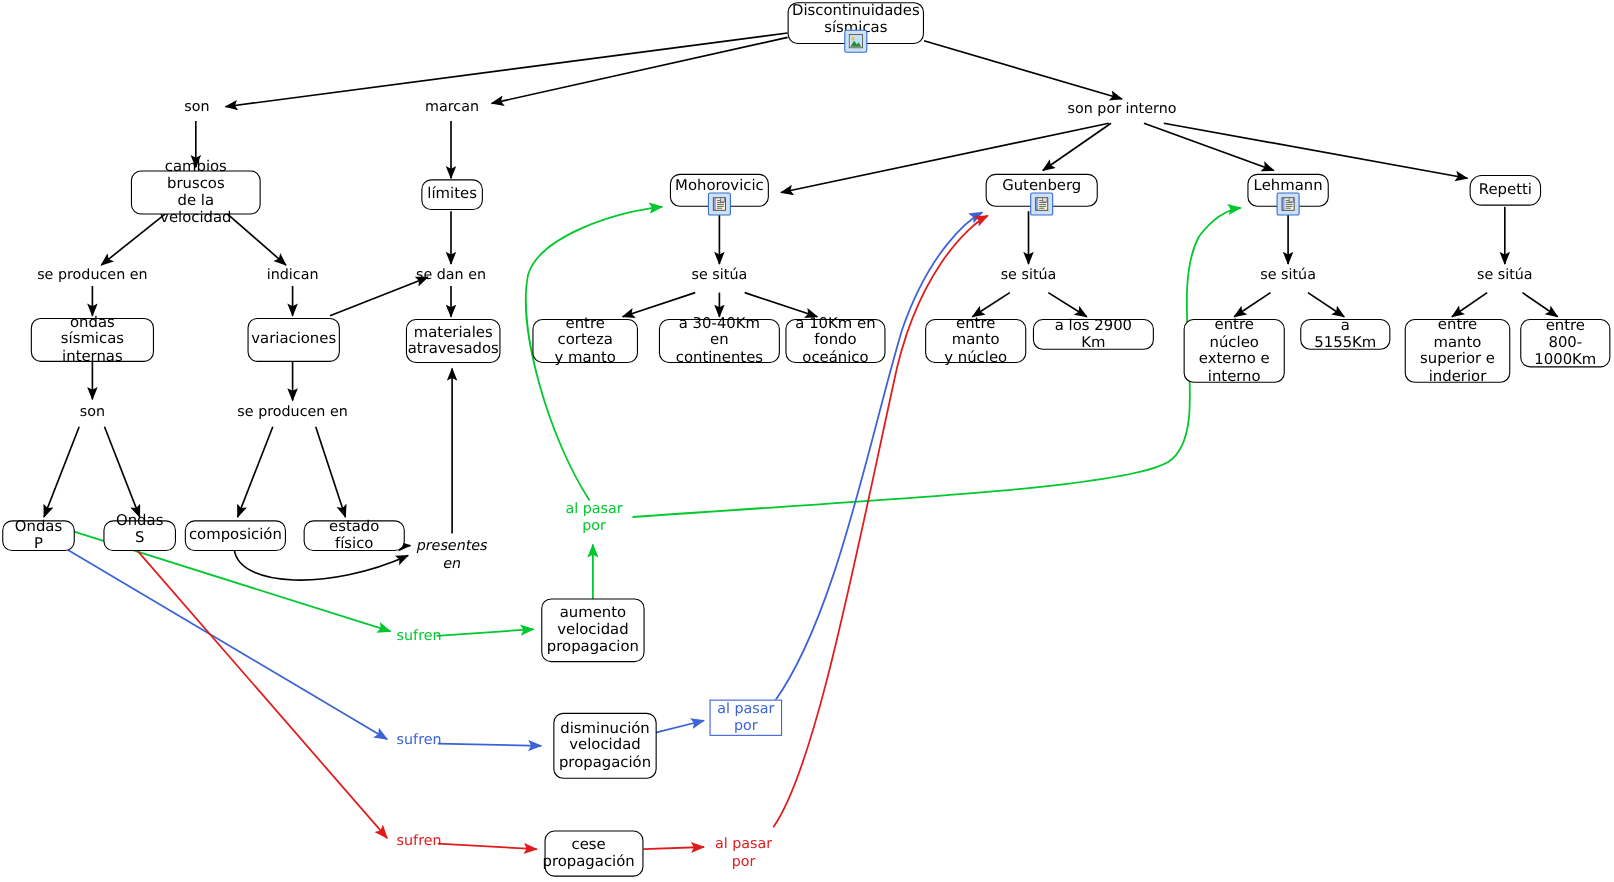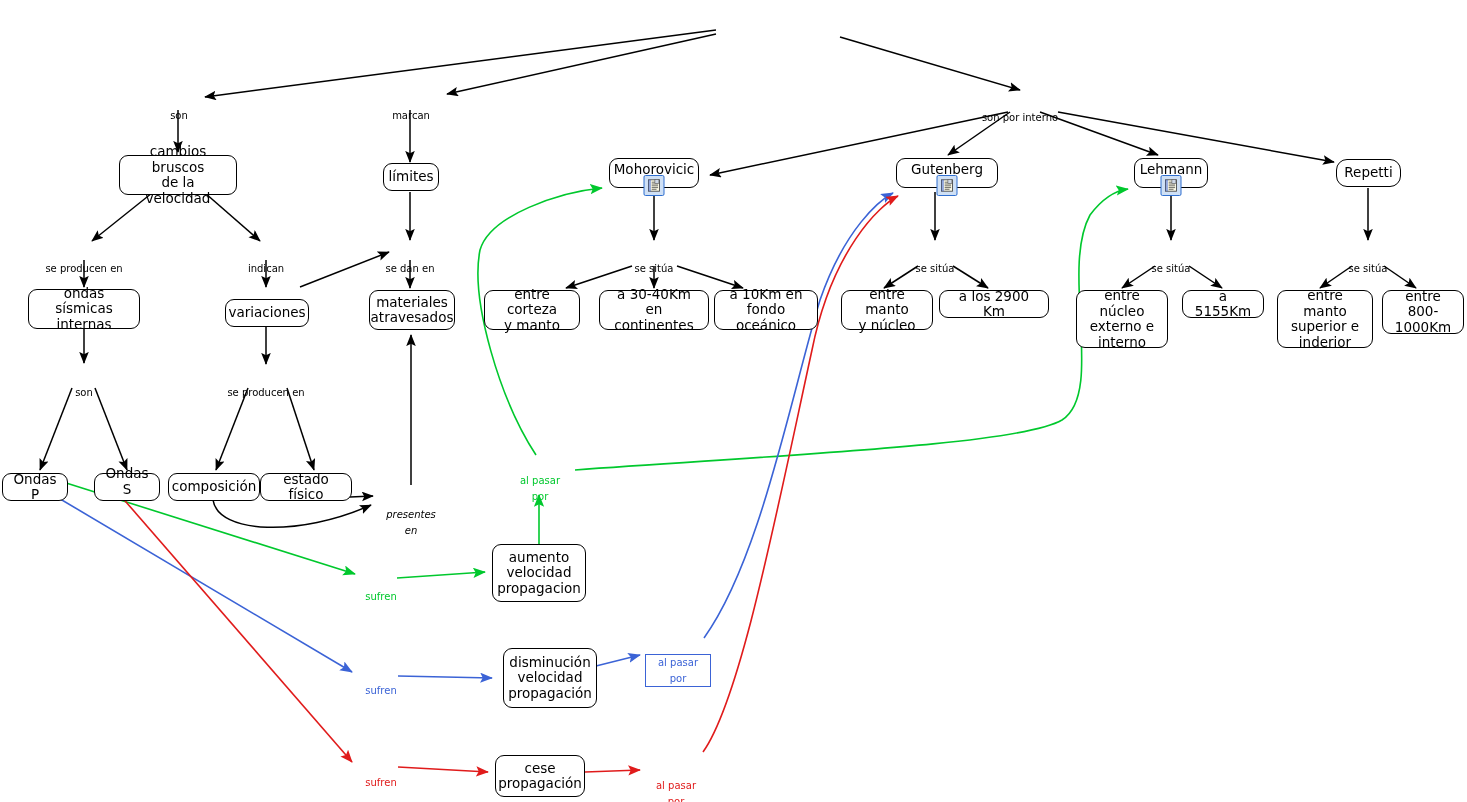--- a/index.html
+++ b/index.html
@@ -26,28 +26,27 @@
     align-items:center;
     justify-content:center;
     padding:3px 7px;
     white-space:pre-line;
     z-index:3;
   }
   .node.withicon{padding-bottom:9px;}
 
   .linklabel{
     position:absolute;
-    font-size:10px;
+    font-size:13px;
     line-height:15.5px;
     text-align:center;
     color:#000;
     white-space:pre-line;
     z-index:4;
     background:transparent;
-    margin-top:18px;
   }
   .linklabel.green{color:#00c82d;}
   .linklabel.blue{color:#3b63d6;}
   .linklabel.red{color:#e01b1b;}
   .linklabel.selected{
     border:1.3px solid #3b63d6;
     background:#fff;
     padding:0 2px;
   }
 
@@ -168,20 +167,32 @@
     </g>
 
     <g fill="none" stroke="#e01b1b" stroke-width="1.6">
       <path d="M113,487 L352,762" marker-end="url(#ahR)"></path>
       <path d="M398,767 L488,772" marker-end="url(#ahR)"></path>
       <path d="M585,772 L640,770" marker-end="url(#ahR)"></path>
       <path d="M703,752 C740,700 775,520 812,350 C832,250 880,205 898,196" marker-end="url(#ahR)"></path>
     </g>
   </svg>
 
+  <div class="node withicon" style="left:716px;top:2px;width:124px;height:38px;">
+    <span>Discontinuidades
+sísmicas</span>
+    <span class="res-icon">
+      <svg width="13" height="13" viewBox="0 0 13 13">
+        <rect x="0.5" y="0.5" width="12" height="12" fill="#ffffff" stroke="#555"></rect>
+        <rect x="1.5" y="1.5" width="10" height="10" fill="#bfe0f7"></rect>
+        <circle cx="4" cy="4" r="1.3" fill="#f2c413"></circle>
+        <path d="M1.5,11.5 L5,6 L7.5,9.5 L9,7.5 L11.5,11.5 z" fill="#2e8b33"></path>
+      </svg>
+    </span>
+  </div>
 
   <div class="node" style="left:119px;top:155px;width:118px;height:40px;">
     <span>cambios bruscos
 de la velocidad</span>
   </div>
 
   <div class="node" style="left:383px;top:163px;width:56px;height:28px;">
     <span>límites</span>
   </div>
 
@@ -241,40 +252,40 @@
 
   <div class="node" style="left:1336px;top:159px;width:65px;height:28px;border-radius:11px;">
     <span>Repetti</span>
   </div>
 
   <div class="node" style="left:28px;top:289px;width:112px;height:40px;">
     <span>ondas sísmicas
 internas</span>
   </div>
 
-  <div class="node" style="left:225px;top:299px;width:84px;height:28px;">
+  <div class="node" style="left:225px;top:289px;width:84px;height:40px;">
     <span>variaciones</span>
   </div>
 
   <div class="node" style="left:369px;top:290px;width:86px;height:40px;">
     <span>materiales
 atravesados</span>
   </div>
 
   <div class="node" style="left:484px;top:290px;width:96px;height:40px;">
     <span>entre corteza
 y manto</span>
   </div>
 
   <div class="node" style="left:599px;top:290px;width:110px;height:40px;">
     <span>a 30-40Km
 en continentes</span>
   </div>
 
-  <div class="node" style="left:714px;top:290px;width:104px;height:40px;">
+  <div class="node" style="left:714px;top:290px;width:91px;height:40px;">
     <span>a 10Km en
 fondo oceánico</span>
   </div>
 
   <div class="node" style="left:841px;top:290px;width:92px;height:40px;">
     <span>entre manto
 y núcleo</span>
   </div>
 
   <div class="node" style="left:939px;top:290px;width:110px;height:28px;">
@@ -307,37 +318,37 @@
   </div>
 
   <div class="node" style="left:94px;top:473px;width:66px;height:28px;justify-content:flex-end;">
     <span>Ondas S</span>
   </div>
 
   <div class="node" style="left:168px;top:473px;width:92px;height:28px;">
     <span>composición</span>
   </div>
 
-  <div class="node" style="left:260px;top:473px;width:92px;height:28px;">
+  <div class="node" style="left:276px;top:473px;width:92px;height:28px;">
     <span>estado físico</span>
   </div>
 
   <div class="node" style="left:492px;top:544px;width:94px;height:58px;">
     <span>aumento
 velocidad
 propagacion</span>
   </div>
 
   <div class="node" style="left:503px;top:648px;width:94px;height:60px;">
     <span>disminución
 velocidad
 propagación</span>
   </div>
 
-  <div class="node" style="left:495px;top:755px;width:90px;height:42px;">
+  <div class="node" style="left:495px;top:755px;width:90px;height:42px;align-items:flex-end;">
     <span>cese
 propagación</span>
   </div>
 
   <div class="linklabel" style="left:164px;top:90px;width:30px;">son</div>
 
   <div class="linklabel" style="left:383px;top:90px;width:56px;">marcan</div>
 
   <div class="linklabel" style="left:970px;top:92px;width:100px;">son por interno</div>
 

